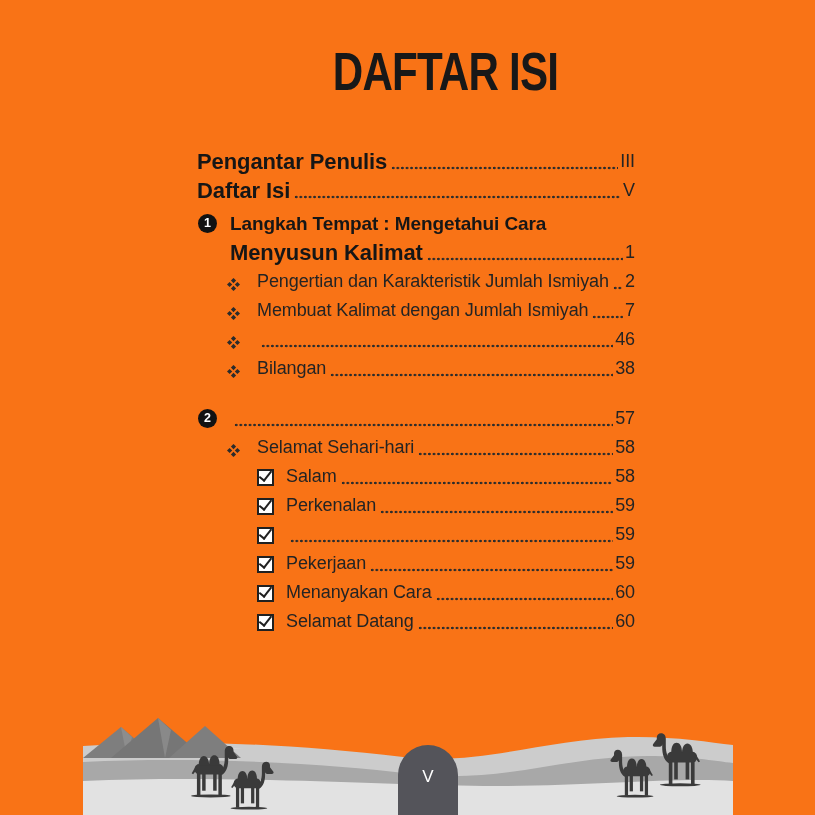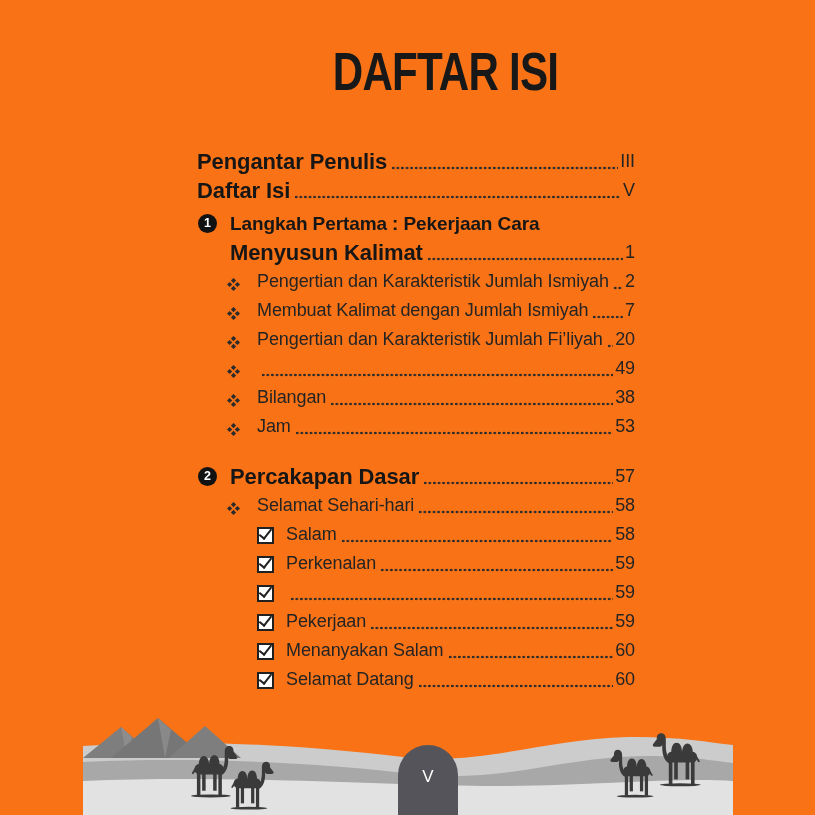--- a/index.html
+++ b/index.html
@@ -69,21 +69,21 @@
       <span class="pg">III</span>
     </div>
     <div class="row">
       <span class="lbl b">Daftar Isi</span>
       <span class="dots"></span>
       <span class="pg">V</span>
     </div>
 
     <div class="chapter">
       <span class="badge">1</span>
-      <div class="chline1">Langkah Pertama : Pekerjaan Cara</div>
+      <div class="chline1">Langkah Tempat : Mengetahui Cara</div>
       <div class="row">
         <span class="lbl b">Menyusun Kalimat</span>
         <span class="dots"></span>
         <span class="pg">1</span>
       </div>
     </div>
 
     <div class="row sub">
       <span class="bullet">
         <svg width="13" height="13" viewBox="0 0 13 13">
@@ -118,73 +118,42 @@
       <span class="bullet">
         <svg width="13" height="13" viewBox="0 0 13 13">
             <g fill="#2b2b2b">
               <path d="M6.5,0 L9.1,2.6 6.5,5.2 3.9,2.6 Z"></path>
               <path d="M10.4,3.9 L13,6.5 10.4,9.1 7.8,6.5 Z"></path>
               <path d="M6.5,7.8 L9.1,10.4 6.5,13 3.9,10.4 Z"></path>
               <path d="M2.6,3.9 L5.2,6.5 2.6,9.1 0,6.5 Z"></path>
             </g>
           </svg>
       </span>
-      <span class="lbl">Pengertian dan Karakteristik Jumlah Fi’liyah</span>
-      <span class="dots"></span>
-      <span class="pg">20</span>
-    </div>
-    <div class="row sub">
-      <span class="bullet">
-        <svg width="13" height="13" viewBox="0 0 13 13">
-            <g fill="#2b2b2b">
-              <path d="M6.5,0 L9.1,2.6 6.5,5.2 3.9,2.6 Z"></path>
-              <path d="M10.4,3.9 L13,6.5 10.4,9.1 7.8,6.5 Z"></path>
-              <path d="M6.5,7.8 L9.1,10.4 6.5,13 3.9,10.4 Z"></path>
-              <path d="M2.6,3.9 L5.2,6.5 2.6,9.1 0,6.5 Z"></path>
-            </g>
-          </svg>
-      </span>
-      <span class="dots"></span>
-      <span class="pg">49</span>
+      <span class="dots"></span>
+      <span class="pg">46</span>
     </div>
     <div class="row sub">
       <span class="bullet">
         <svg width="13" height="13" viewBox="0 0 13 13">
             <g fill="#2b2b2b">
               <path d="M6.5,0 L9.1,2.6 6.5,5.2 3.9,2.6 Z"></path>
               <path d="M10.4,3.9 L13,6.5 10.4,9.1 7.8,6.5 Z"></path>
               <path d="M6.5,7.8 L9.1,10.4 6.5,13 3.9,10.4 Z"></path>
               <path d="M2.6,3.9 L5.2,6.5 2.6,9.1 0,6.5 Z"></path>
             </g>
           </svg>
       </span>
       <span class="lbl">Bilangan</span>
       <span class="dots"></span>
       <span class="pg">38</span>
-    </div>
-    <div class="row sub">
-      <span class="bullet">
-        <svg width="13" height="13" viewBox="0 0 13 13">
-            <g fill="#2b2b2b">
-              <path d="M6.5,0 L9.1,2.6 6.5,5.2 3.9,2.6 Z"></path>
-              <path d="M10.4,3.9 L13,6.5 10.4,9.1 7.8,6.5 Z"></path>
-              <path d="M6.5,7.8 L9.1,10.4 6.5,13 3.9,10.4 Z"></path>
-              <path d="M2.6,3.9 L5.2,6.5 2.6,9.1 0,6.5 Z"></path>
-            </g>
-          </svg>
-      </span>
-      <span class="lbl">Jam</span>
-      <span class="dots"></span>
-      <span class="pg">53</span>
     </div>
 
     <div class="chapter gap">
       <span class="badge">2</span>
       <div class="row">
-        <span class="lbl b">Percakapan Dasar</span>
         <span class="dots"></span>
         <span class="pg">57</span>
       </div>
     </div>
 
     <div class="row sub">
       <span class="bullet">
         <svg width="13" height="13" viewBox="0 0 13 13">
             <g fill="#2b2b2b">
               <path d="M6.5,0 L9.1,2.6 6.5,5.2 3.9,2.6 Z"></path>
@@ -217,21 +186,21 @@
       <span class="pg">59</span>
     </div>
     <div class="row check">
       <span class="cbox"></span>
       <span class="lbl">Pekerjaan</span>
       <span class="dots"></span>
       <span class="pg">59</span>
     </div>
     <div class="row check">
       <span class="cbox"></span>
-      <span class="lbl">Menanyakan Salam</span>
+      <span class="lbl">Menanyakan Cara</span>
       <span class="dots"></span>
       <span class="pg">60</span>
     </div>
     <div class="row check">
       <span class="cbox"></span>
       <span class="lbl">Selamat Datang</span>
       <span class="dots"></span>
       <span class="pg">60</span>
     </div>
 

